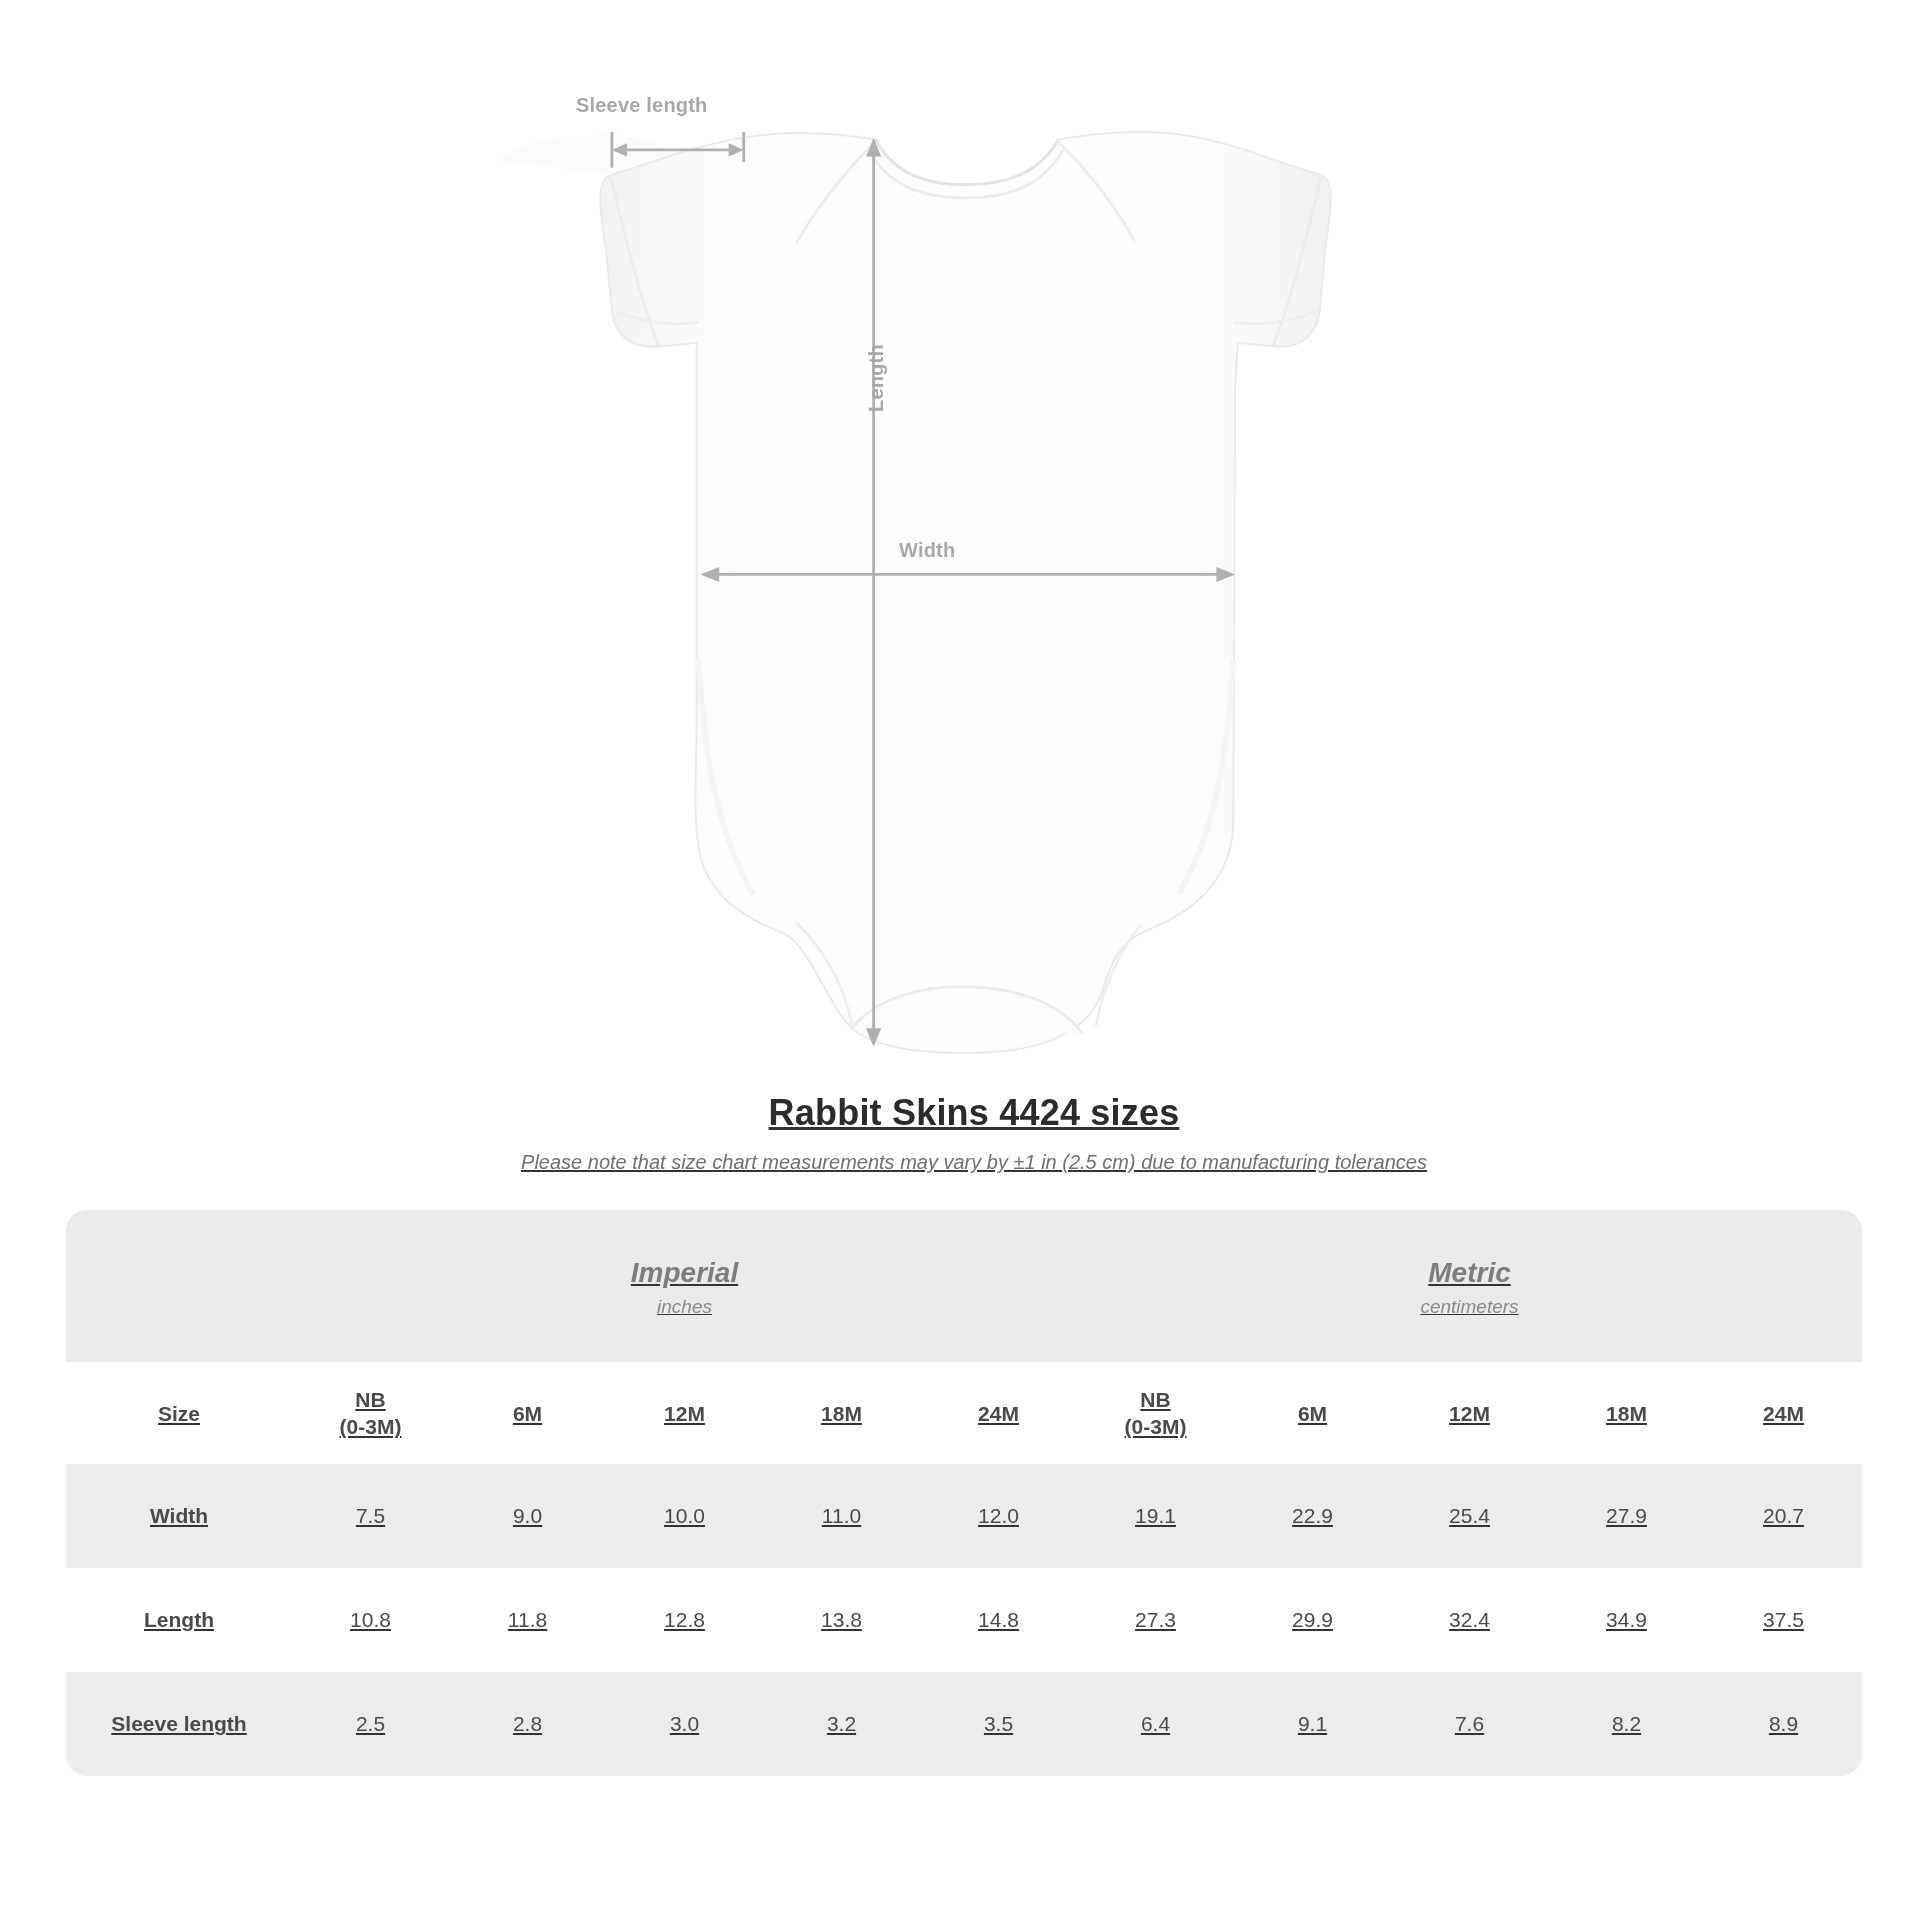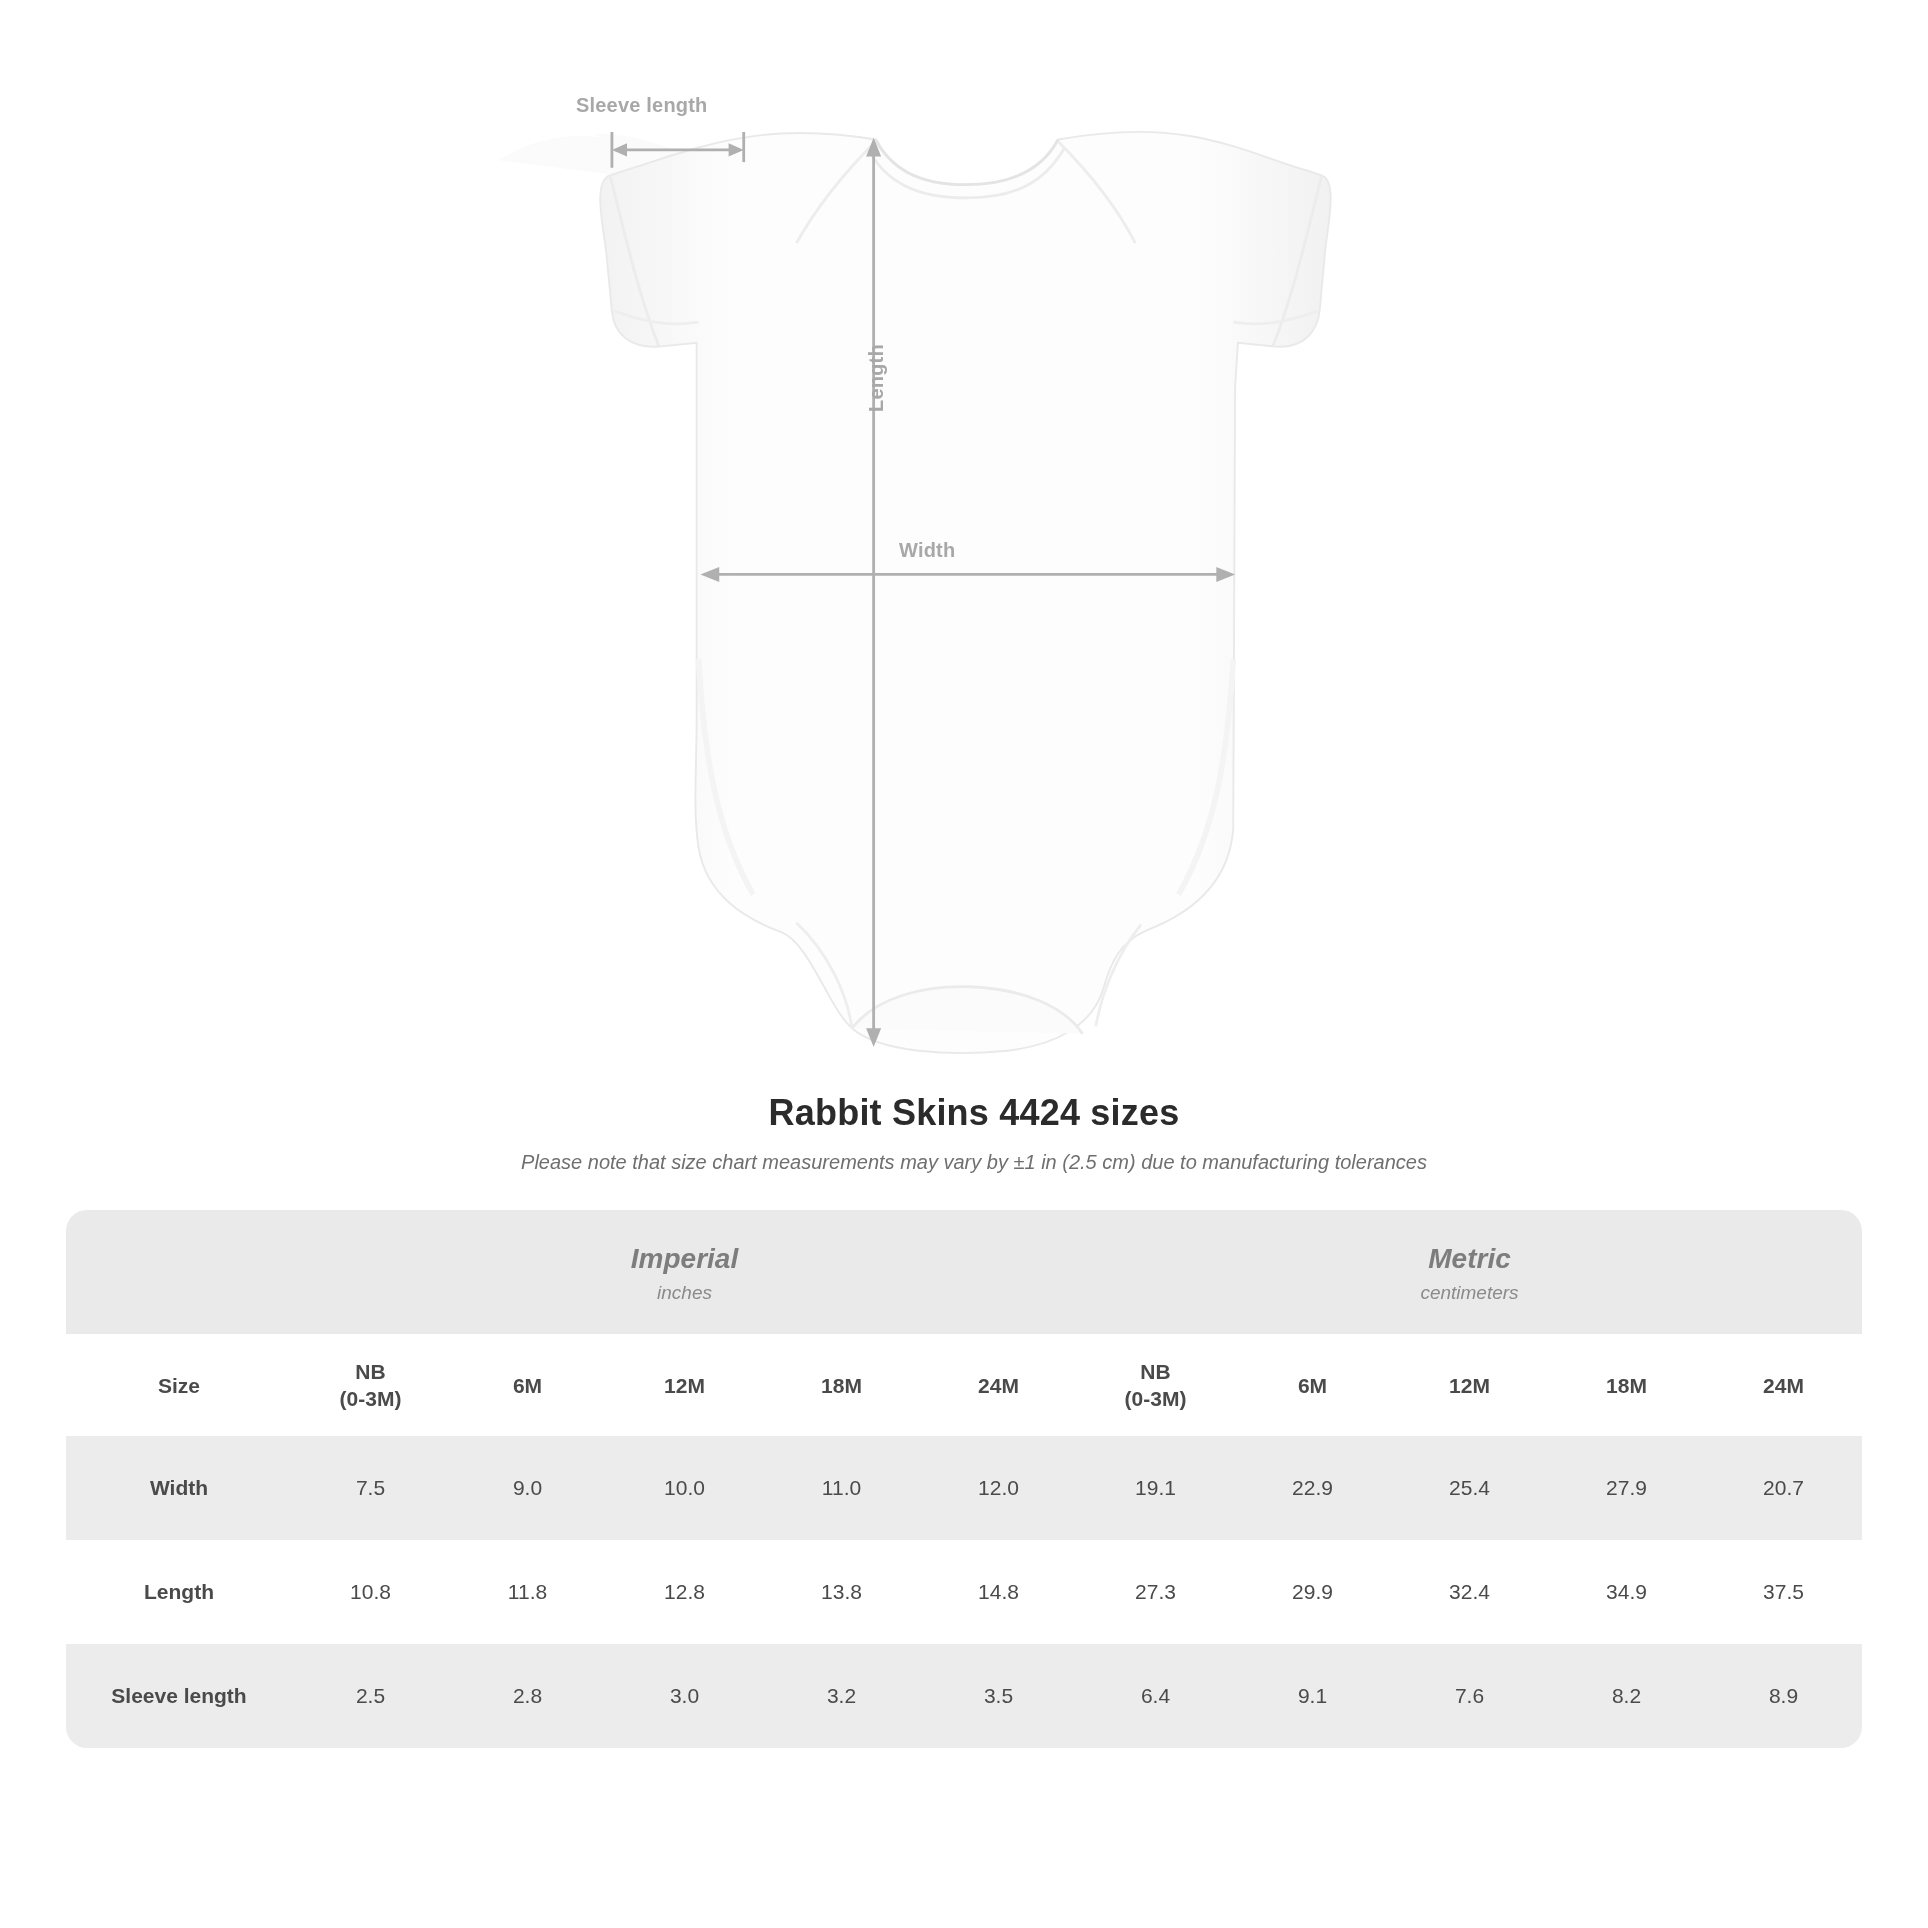--- a/index.html
+++ b/index.html
@@ -12,20 +12,21 @@
     height: 1928px;
     font-family: "Liberation Sans", sans-serif;
     color: #333333;
     overflow: hidden;
   }
   .page {
     position: relative;
     width: 1928px;
     height: 1928px;
     box-sizing: border-box;
+    text-decoration: underline;
   }
 
   
   .illustration {
     position: relative;
     width: 1928px;
     height: 1083px;
   }
   .garment-svg {
     position: absolute;
@@ -89,21 +90,21 @@
   table.size-table td, table.size-table th {
     text-align: center;
     vertical-align: middle;
     font-size: 21px;
     color: #4a4a4a;
     border: none;
     padding: 0;
   }
   
   .unit-row td {
-    height: 124px;
+    height: 152px;
     background: #eaeaea;
   }
   .unit-name {
     font-size: 28px;
     font-style: italic;
     font-weight: bold;
     color: #7d7d7d;
     line-height: 1.25;
   }
   .unit-sub {

